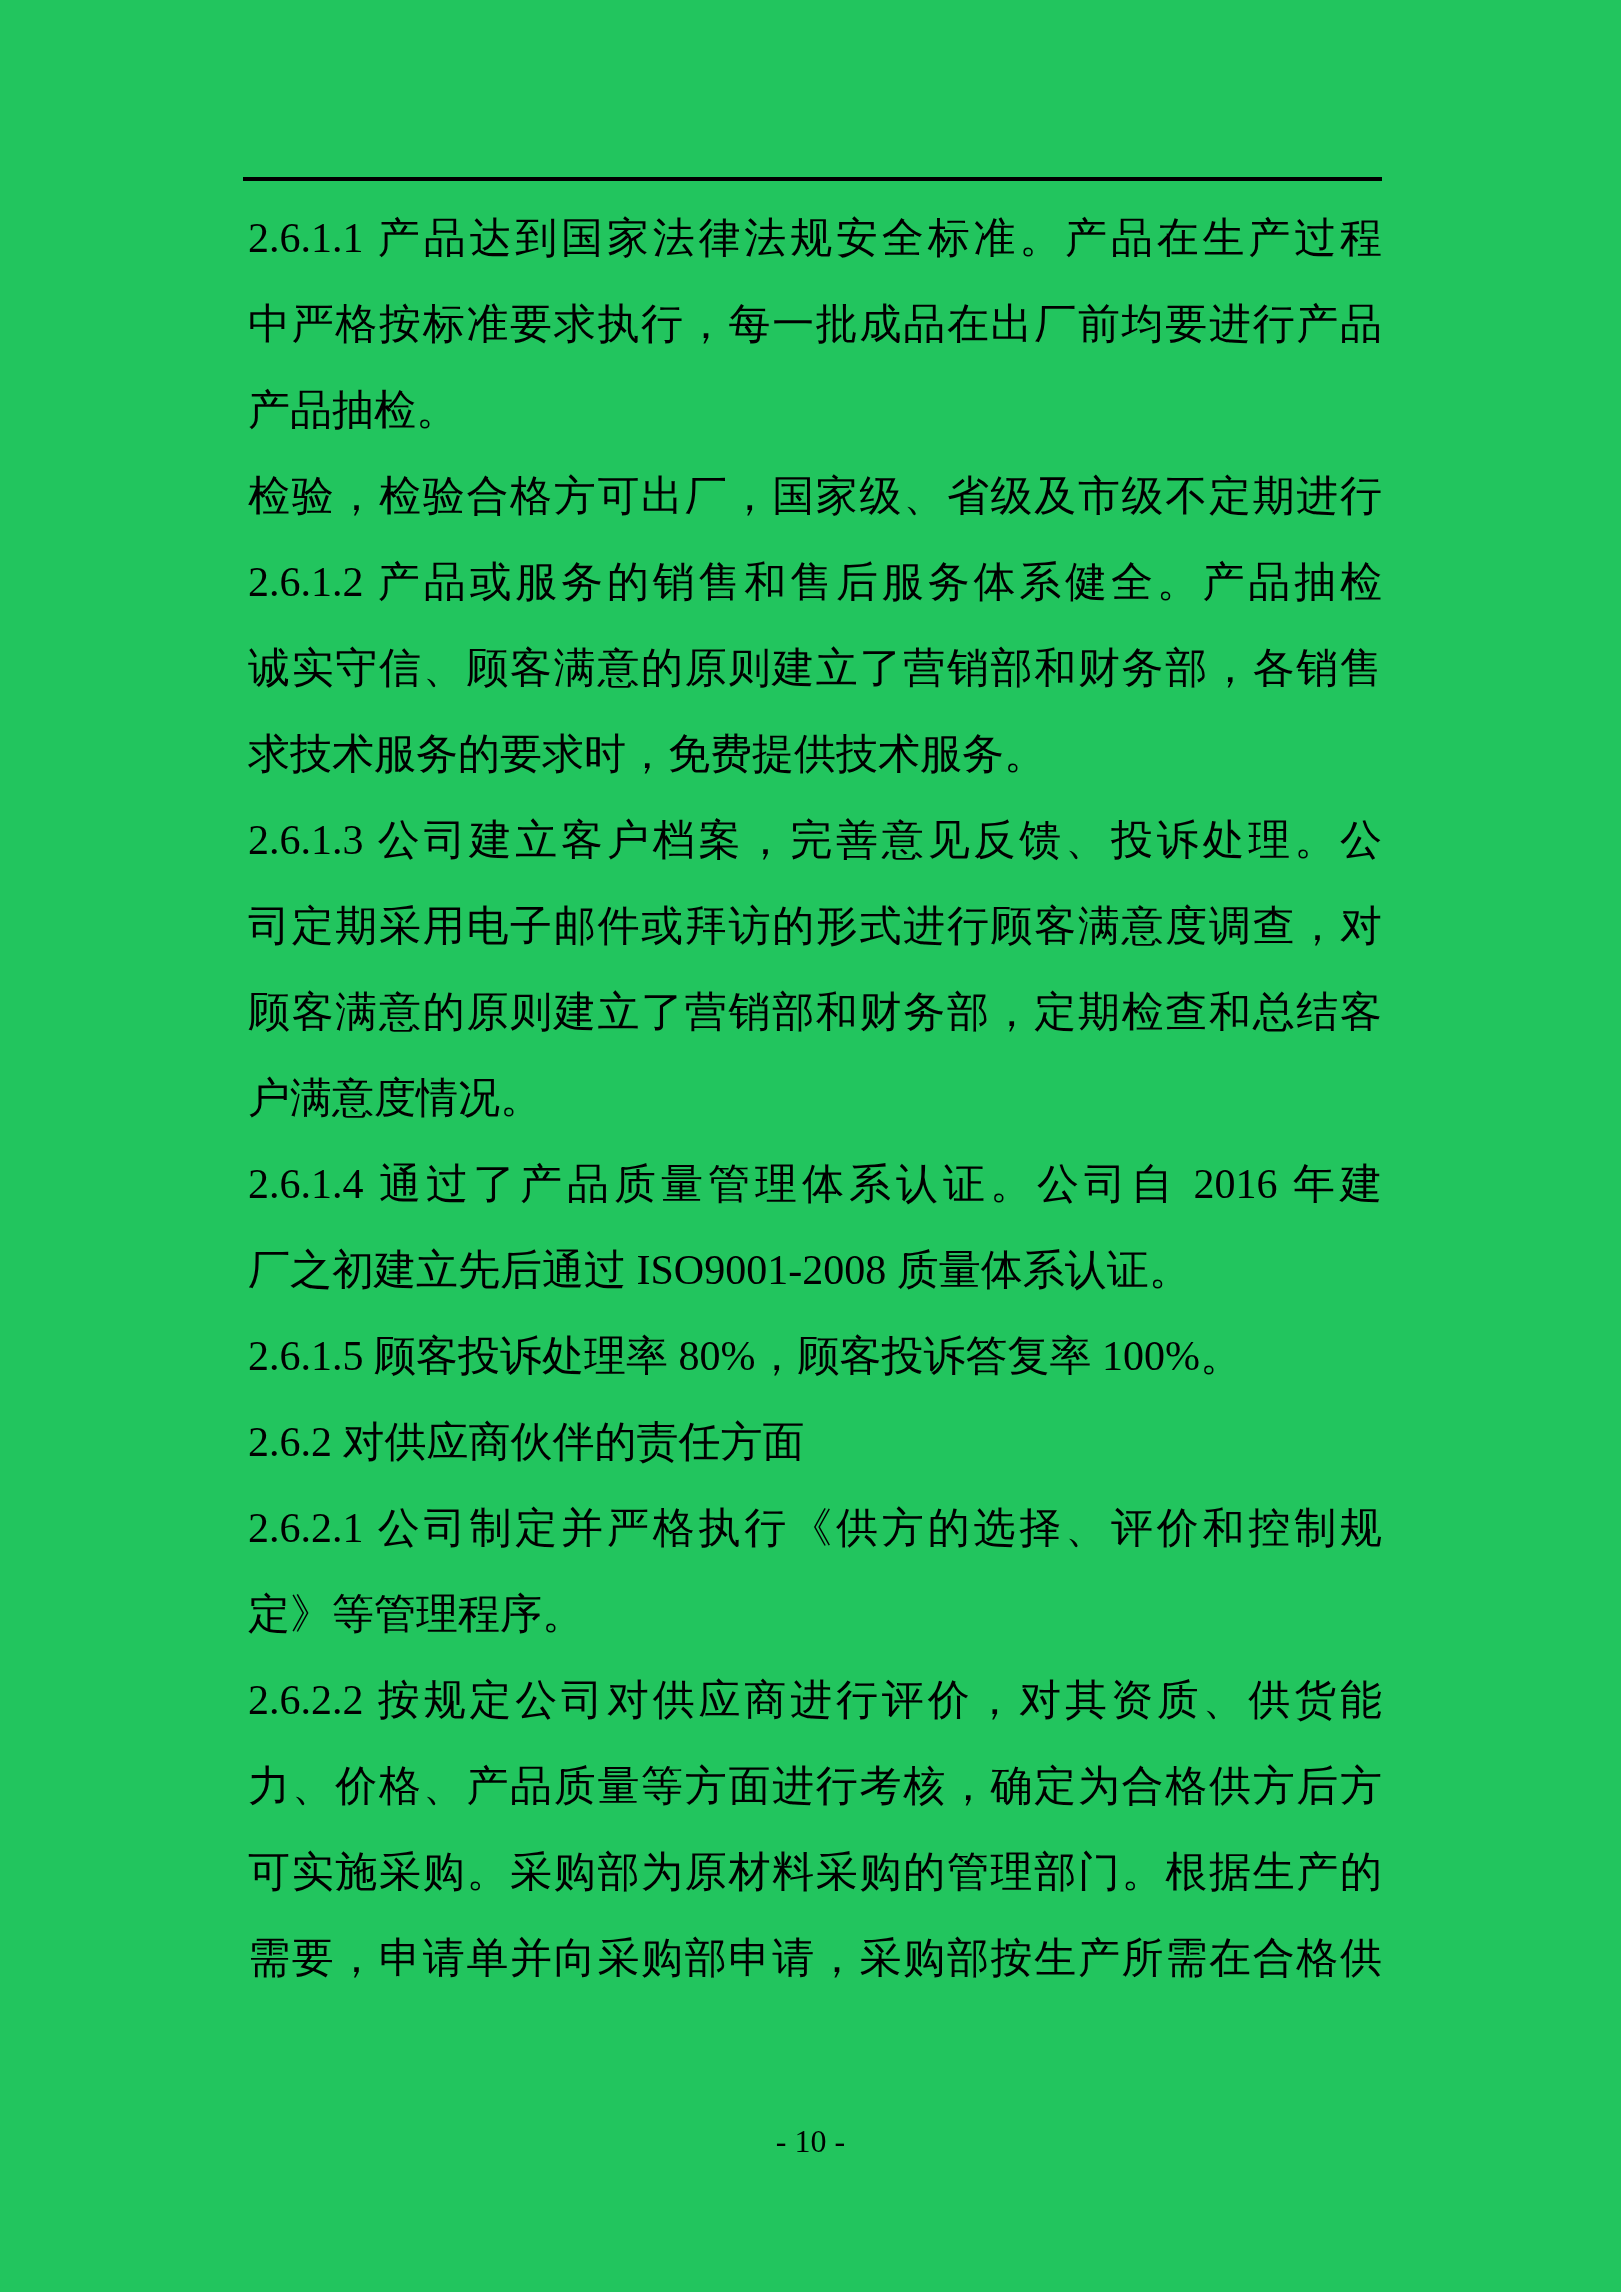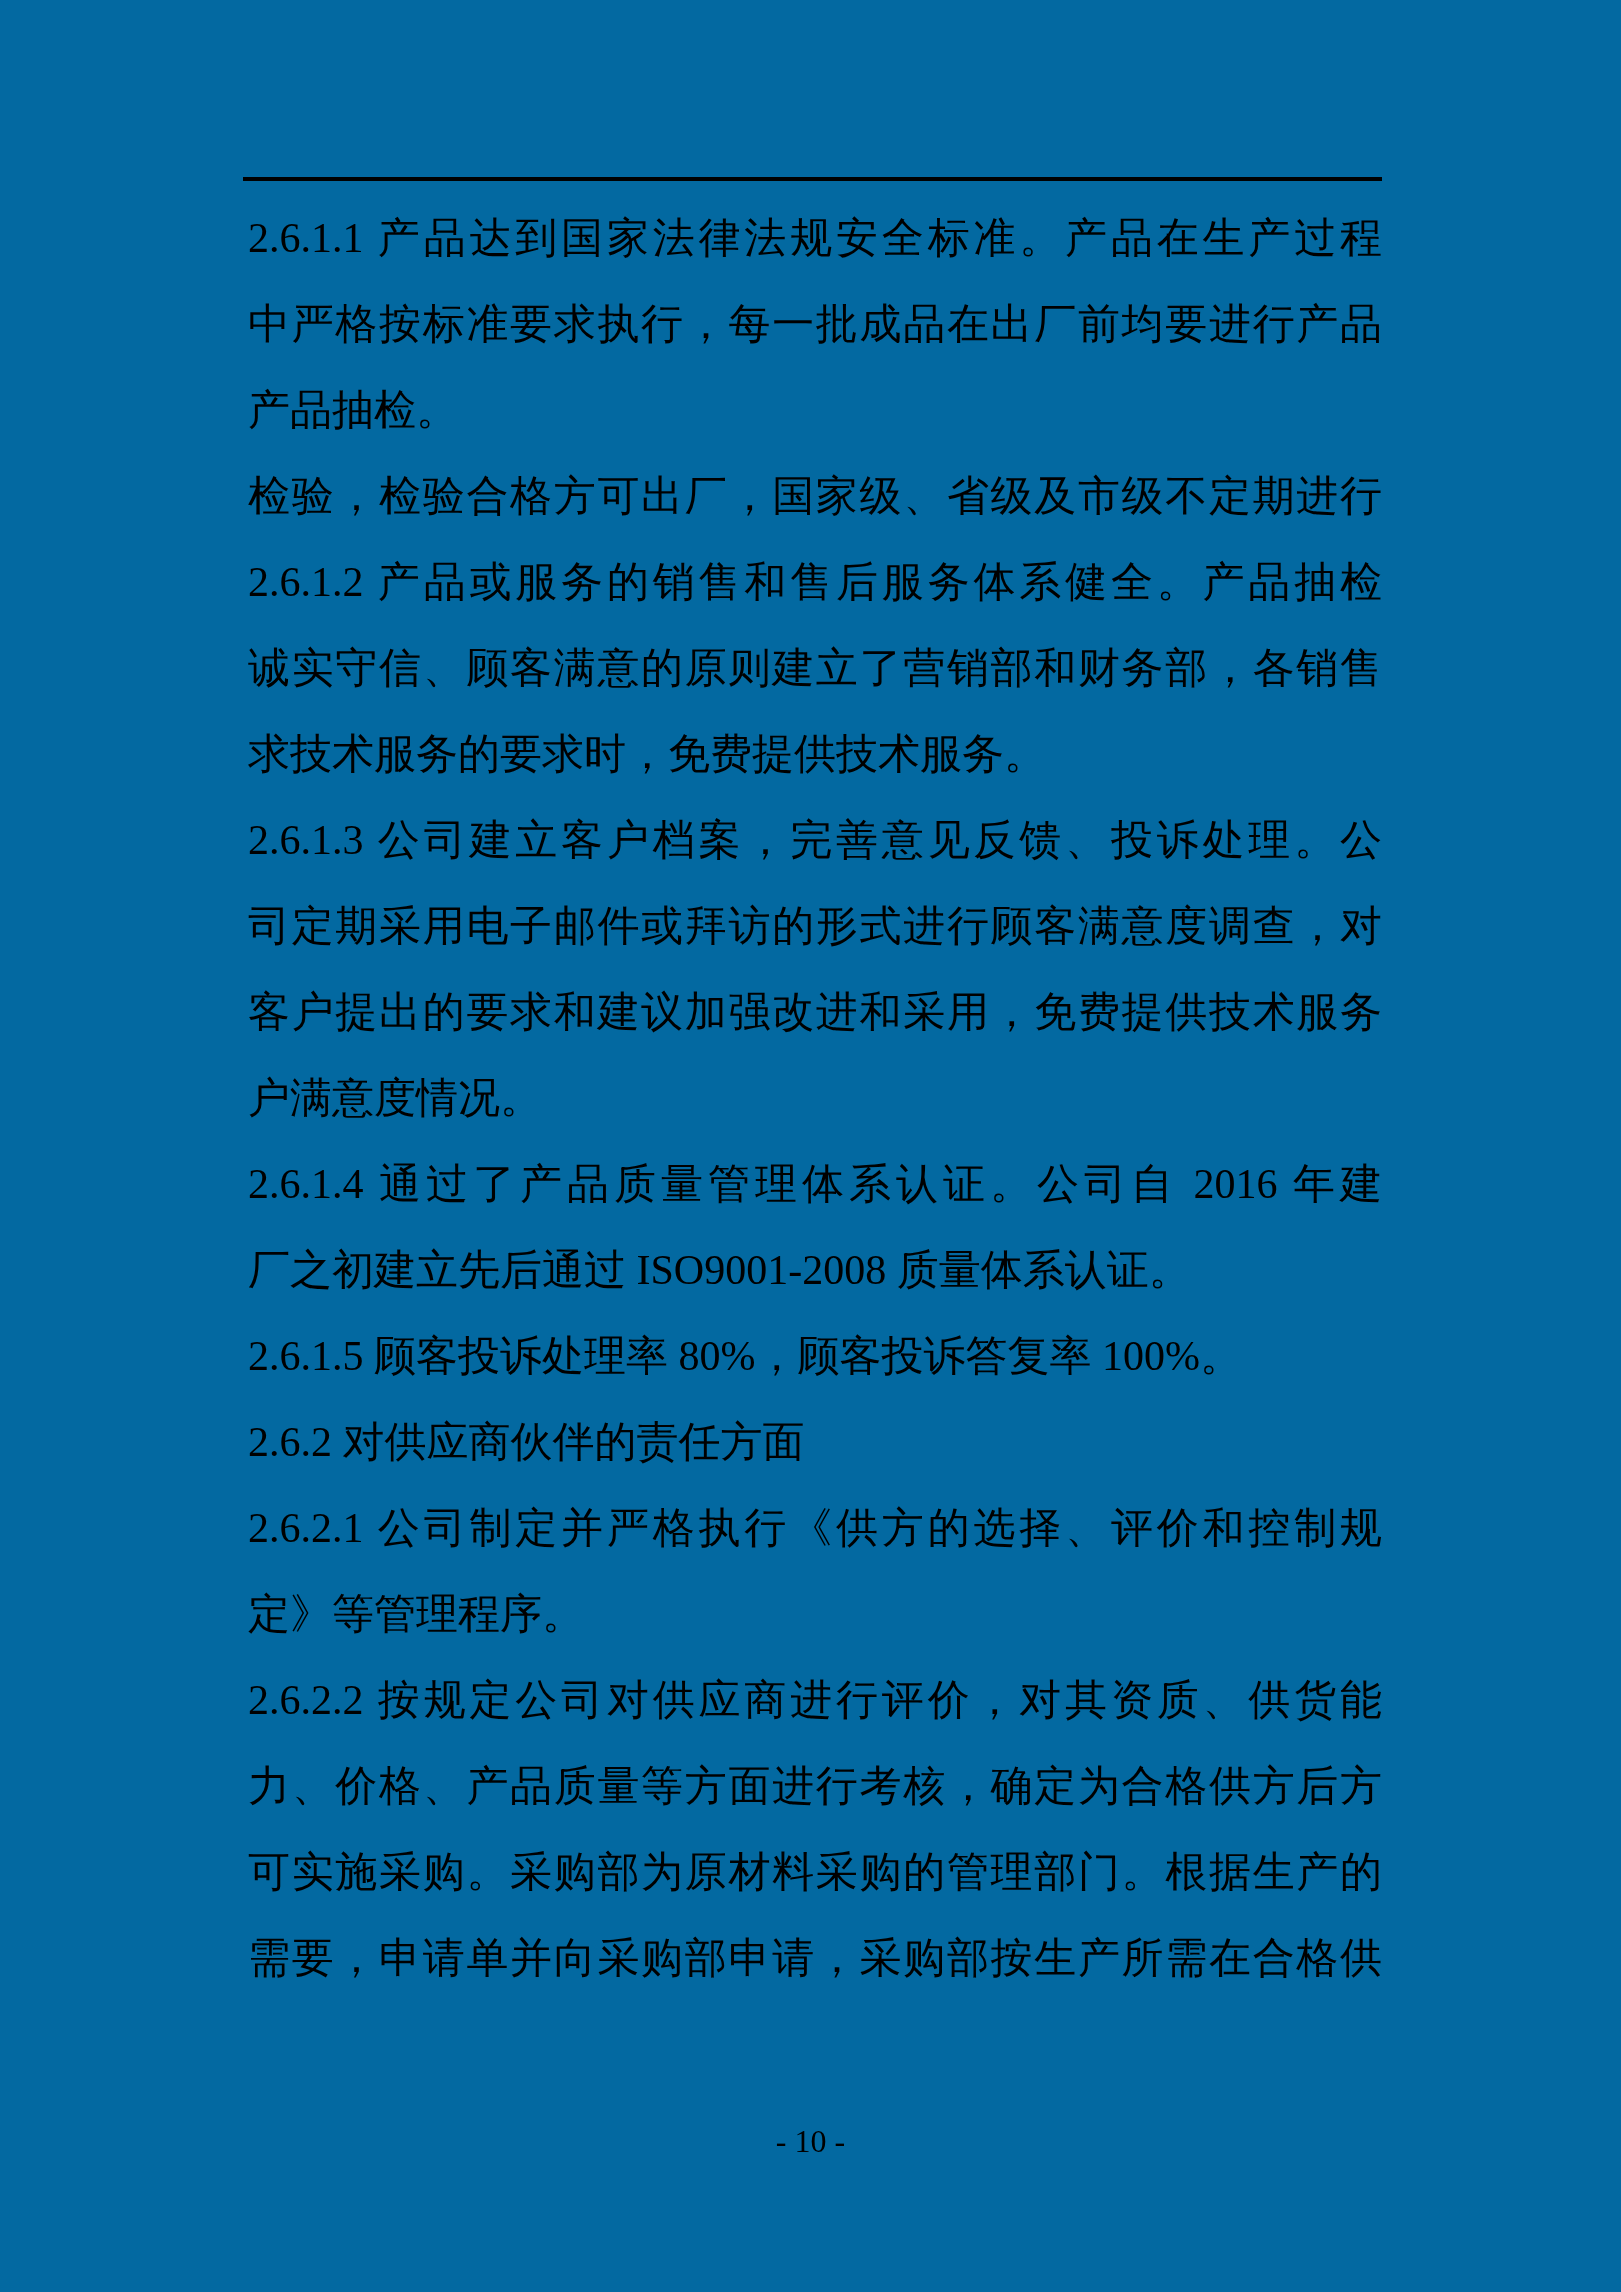--- a/index.html
+++ b/index.html
@@ -4,21 +4,21 @@
 <style>
   html, body {
     margin: 0;
     padding: 0;
     background: #ffffff;
   }
   .page {
     position: relative;
     width: 1621px;
     height: 2293px;
-    background: #0369a1;
+    background: #22c55e;
     overflow: hidden;
     font-family: "Liberation Serif", "DejaVu Serif", serif;
     color: #000000;
   }
   .header-rule {
     position: absolute;
     left: 243px;
     top: 177px;
     width: 1139px;
     height: 3.9px;
@@ -62,21 +62,21 @@
   <div class="doc-body">
       <div class="text-line just">2.6.1.1 产品达到国家法律法规安全标准。产品在生产过程</div>
       <div class="text-line just">中严格按标准要求执行，每一批成品在出厂前均要进行产品</div>
       <div class="text-line">产品抽检。</div>
       <div class="text-line just">检验，检验合格方可出厂，国家级、省级及市级不定期进行</div>
       <div class="text-line just">2.6.1.2 产品或服务的销售和售后服务体系健全。产品抽检</div>
       <div class="text-line just">诚实守信、顾客满意的原则建立了营销部和财务部，各销售</div>
       <div class="text-line">求技术服务的要求时，免费提供技术服务。</div>
       <div class="text-line just">2.6.1.3 公司建立客户档案，完善意见反馈、投诉处理。公</div>
       <div class="text-line just">司定期采用电子邮件或拜访的形式进行顾客满意度调查，对</div>
-      <div class="text-line just">客户提出的要求和建议加强改进和采用，免费提供技术服务</div>
+      <div class="text-line just">顾客满意的原则建立了营销部和财务部，定期检查和总结客</div>
       <div class="text-line">户满意度情况。</div>
       <div class="text-line just">2.6.1.4 通过了产品质量管理体系认证。公司自 2016 年建</div>
       <div class="text-line">厂之初建立先后通过 ISO9001-2008 质量体系认证。</div>
       <div class="text-line">2.6.1.5 顾客投诉处理率 80%，顾客投诉答复率 100%。</div>
       <div class="text-line">2.6.2 对供应商伙伴的责任方面</div>
       <div class="text-line just">2.6.2.1 公司制定并严格执行《供方的选择、评价和控制规</div>
       <div class="text-line">定》等管理程序。</div>
       <div class="text-line just">2.6.2.2 按规定公司对供应商进行评价，对其资质、供货能</div>
       <div class="text-line just">力、价格、产品质量等方面进行考核，确定为合格供方后方</div>
       <div class="text-line just">可实施采购。采购部为原材料采购的管理部门。根据生产的</div>

